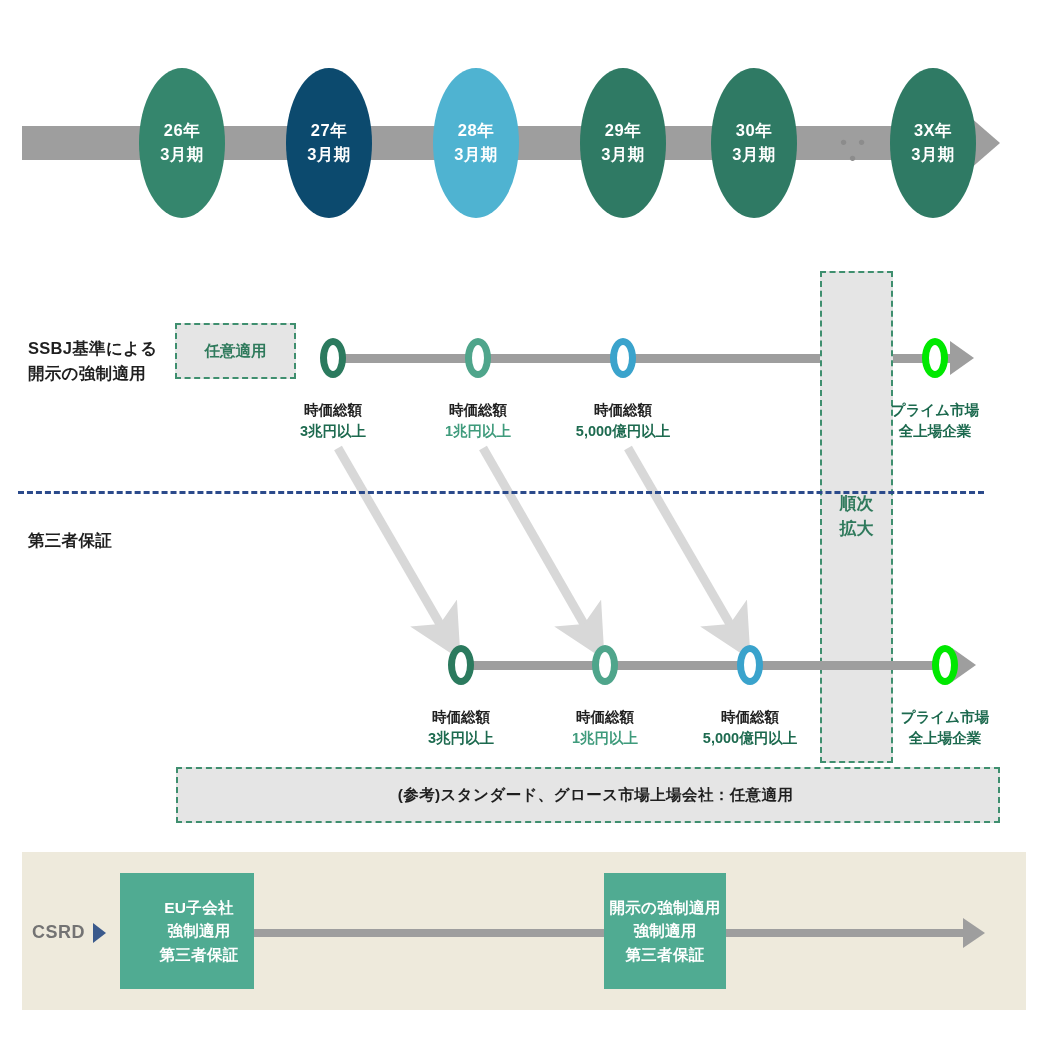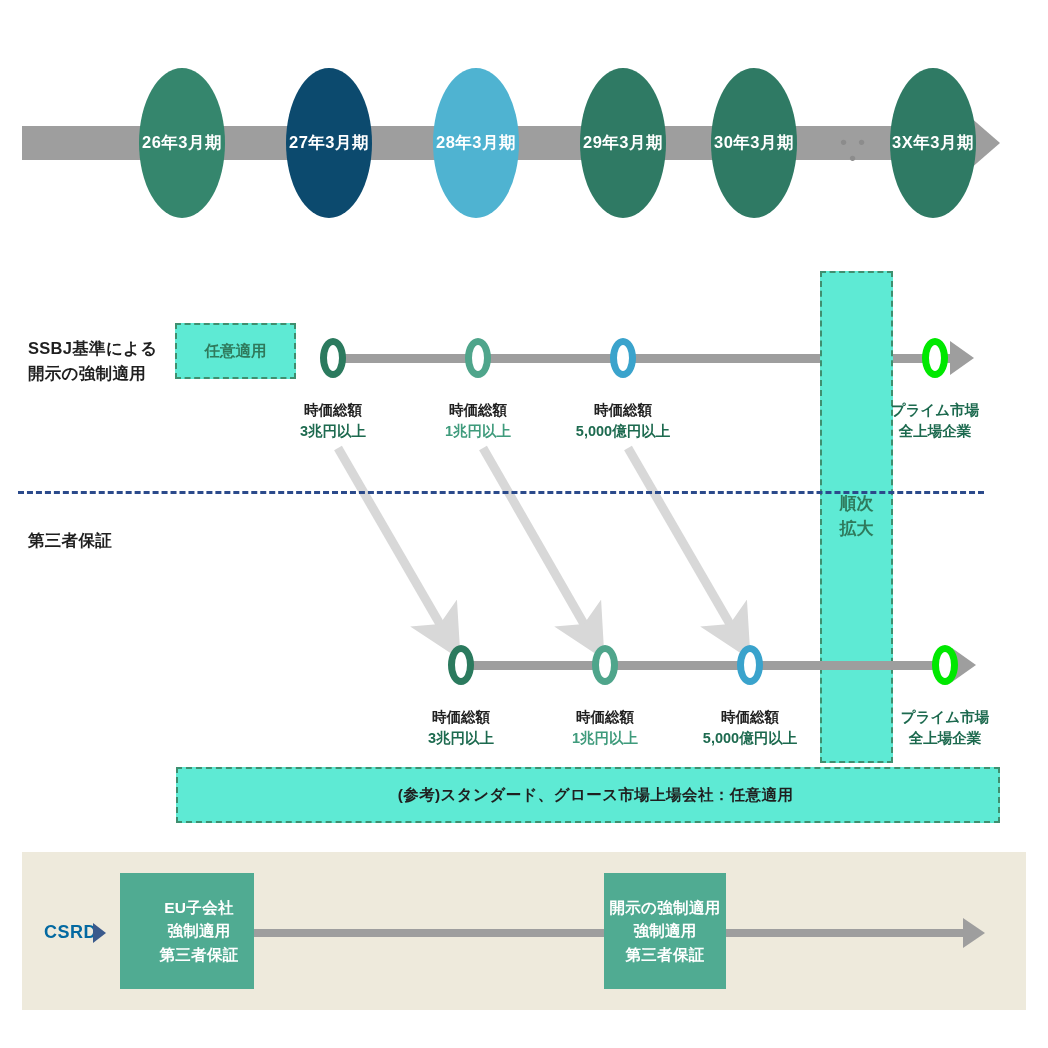--- a/index.html
+++ b/index.html
@@ -47,21 +47,21 @@
     letter-spacing: 3px;
     line-height: 16px;
     font-weight: bold;
   }
   .tl-ellipse {
     position: absolute;
     width: 86px;
     height: 150px;
     border-radius: 50%;
     display: flex;
-    flex-direction: row;
+    flex-direction: column;
     align-items: center;
     justify-content: center;
     color: #ffffff;
     font-size: 16.5px;
     font-weight: bold;
     line-height: 1.45;
     text-align: center;
     letter-spacing: 0.5px;
   }
 
@@ -71,21 +71,21 @@
     color: #1f1f1f;
     font-size: 16.5px;
     font-weight: bold;
     line-height: 1.5;
     letter-spacing: 0.3px;
   }
 
   
   .dashed-box {
     position: absolute;
-    background: #5eead4;
+    background: #e5e5e5;
     border: 2.5px dashed #3f8f6f;
     box-sizing: border-box;
   }
   .opt-apply {
     display: flex;
     align-items: center;
     justify-content: center;
     color: #2f7a5c;
     font-size: 15.5px;
     font-weight: bold;
@@ -166,23 +166,23 @@
   .csrd-band {
     position: absolute;
     left: 22px;
     top: 852px;
     width: 1004px;
     height: 158px;
     background: #eeeadc;
   }
   .csrd-label {
     position: absolute;
-    left: 44px;
+    left: 32px;
     top: 922px;
-    color: #0369a1;
+    color: #737373;
     font-size: 18px;
     font-weight: bold;
     letter-spacing: 0.5px;
   }
   .csrd-tri {
     position: absolute;
     left: 93px;
     top: 923px;
     width: 0; height: 0;
     border-top: 10px solid transparent;

